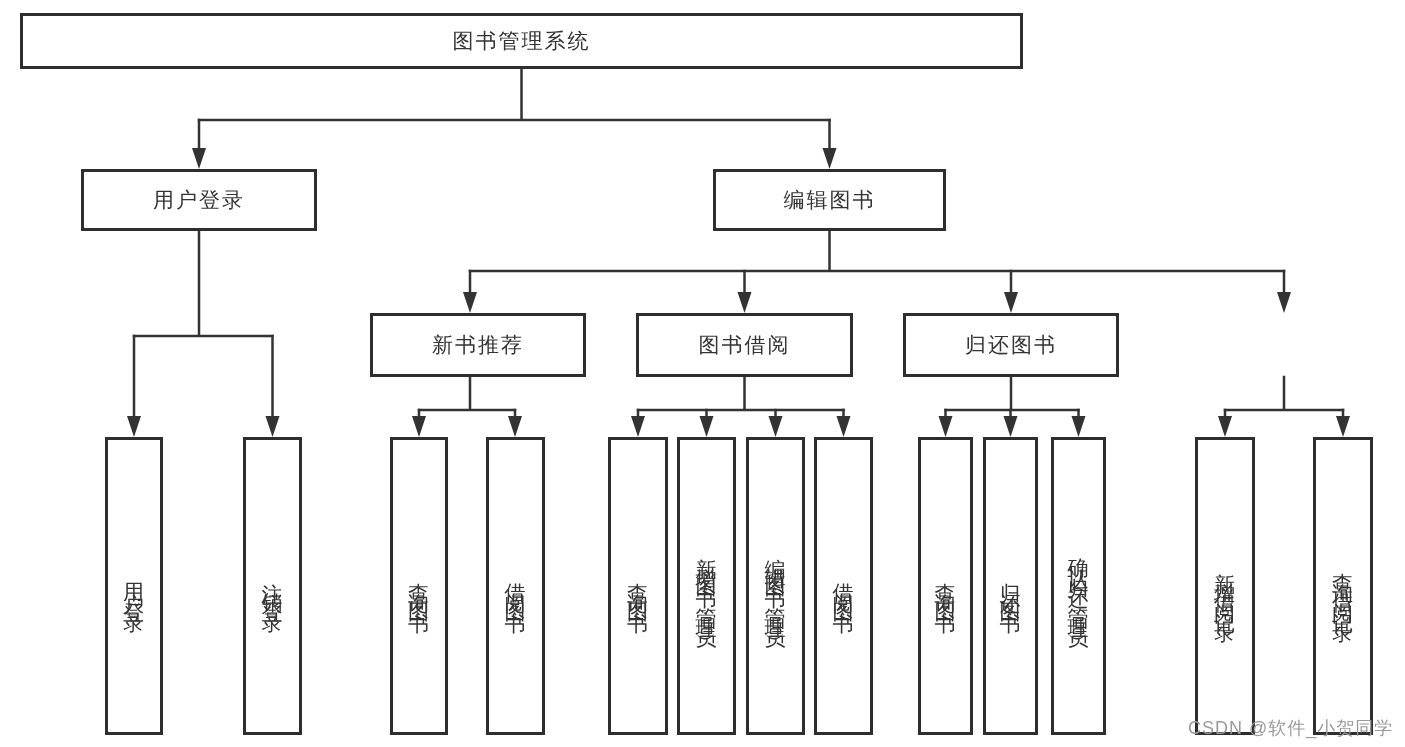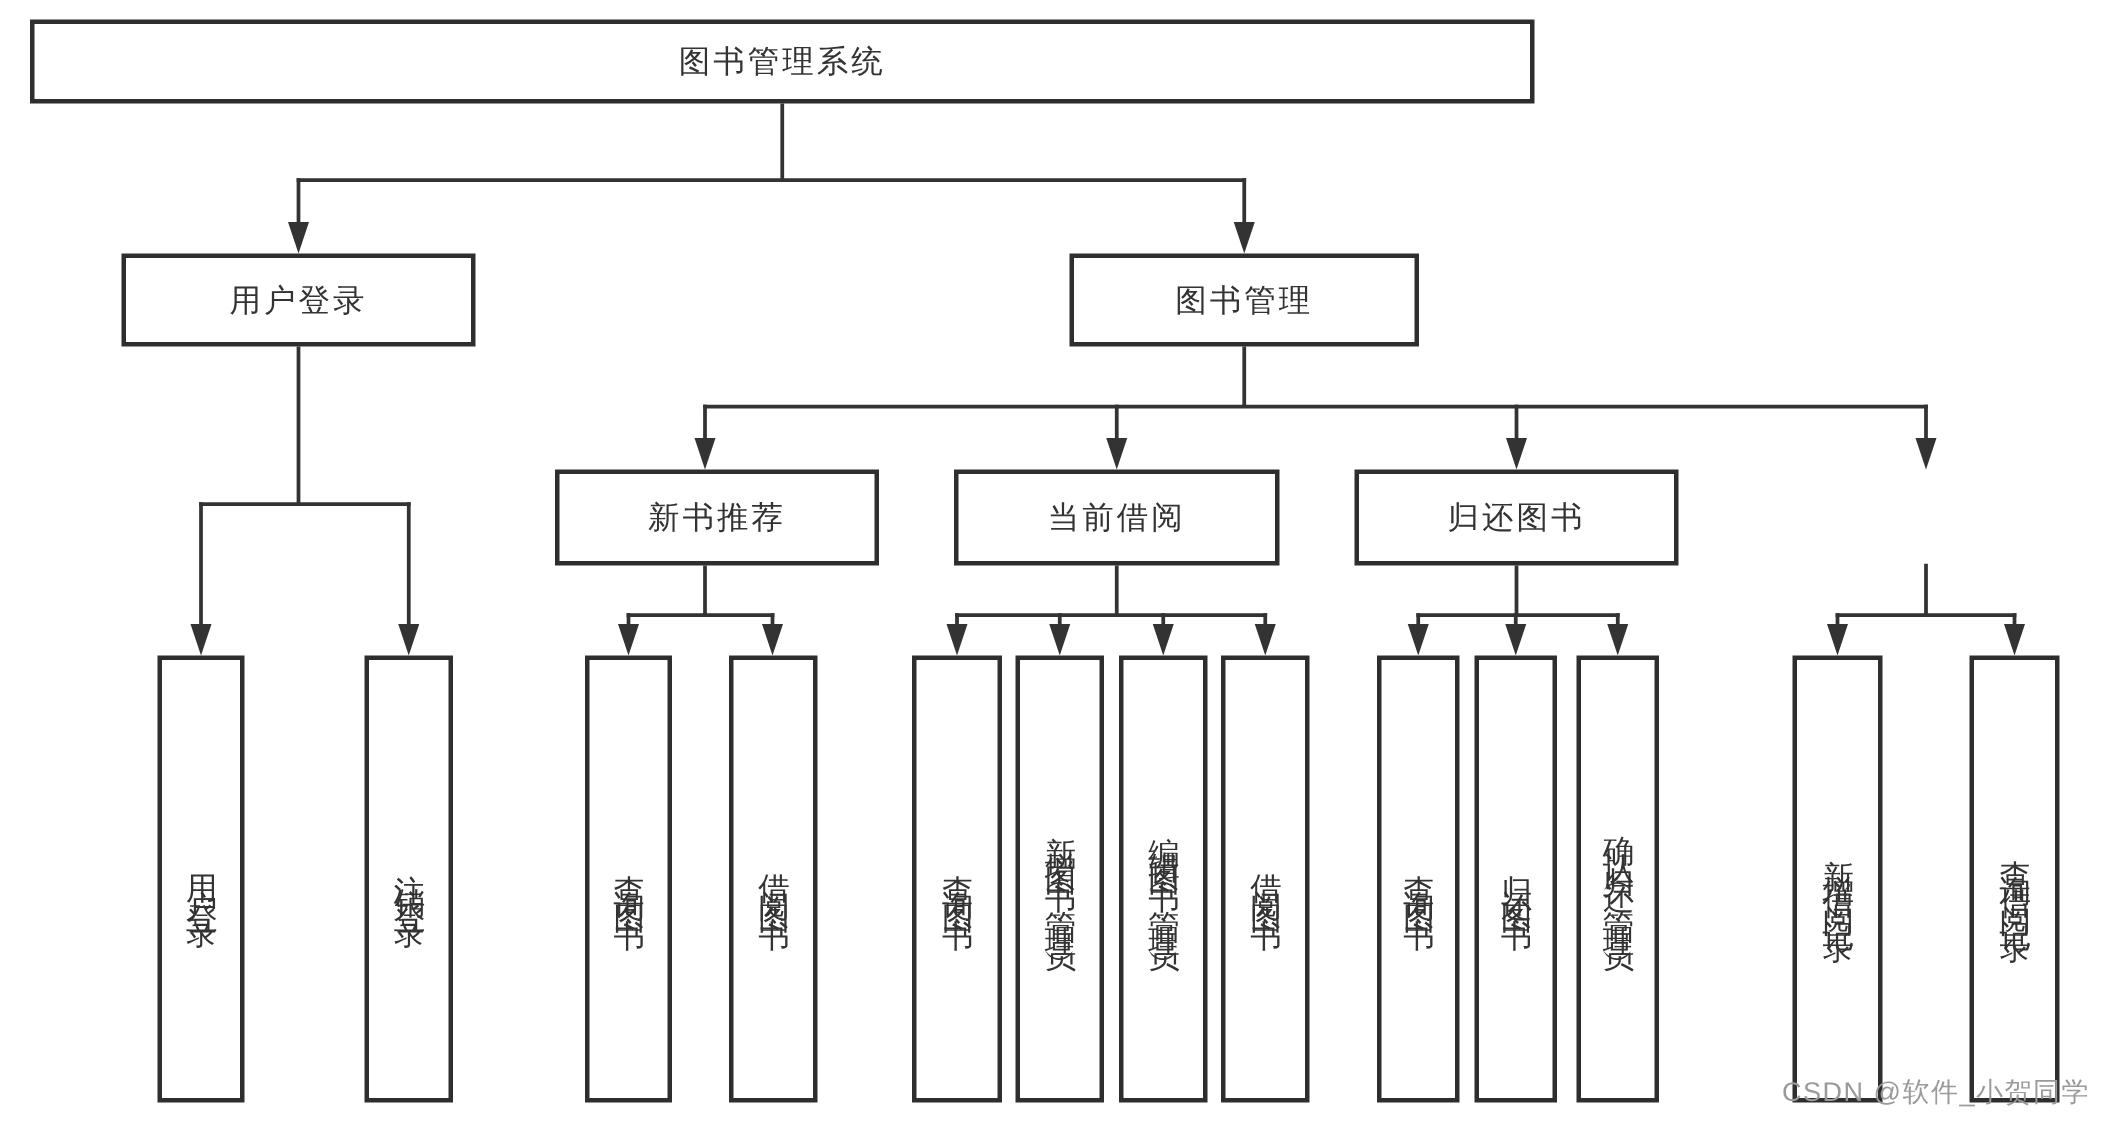--- a/index.html
+++ b/index.html
@@ -117,28 +117,28 @@
   </svg>
 
   <div class="hnode" style="left:20px;top:13px;width:1003px;height:56px">
     <span>图书管理系统</span>
   </div>
 
   <div class="hnode" style="left:81px;top:169px;width:236px;height:62px">
     <span>用户登录</span>
   </div>
   <div class="hnode" style="left:713px;top:169px;width:233px;height:62px">
-    <span>图书管理</span>
+    <span>编辑图书</span>
   </div>
 
   <div class="hnode" style="left:370px;top:313px;width:216px;height:64px">
     <span>新书推荐</span>
   </div>
   <div class="hnode" style="left:636px;top:313px;width:217px;height:64px">
-    <span>当前借阅</span>
+    <span>图书借阅</span>
   </div>
   <div class="hnode" style="left:903px;top:313px;width:216px;height:64px">
     <span>归还图书</span>
   </div>
 
   <div class="vnode" style="left:105px;top:437px;width:58px;height:298px">
     <span>用户登录</span>
   </div>
   <div class="vnode" style="left:243px;top:437px;width:59px;height:298px">
     <span>注销登录</span>

